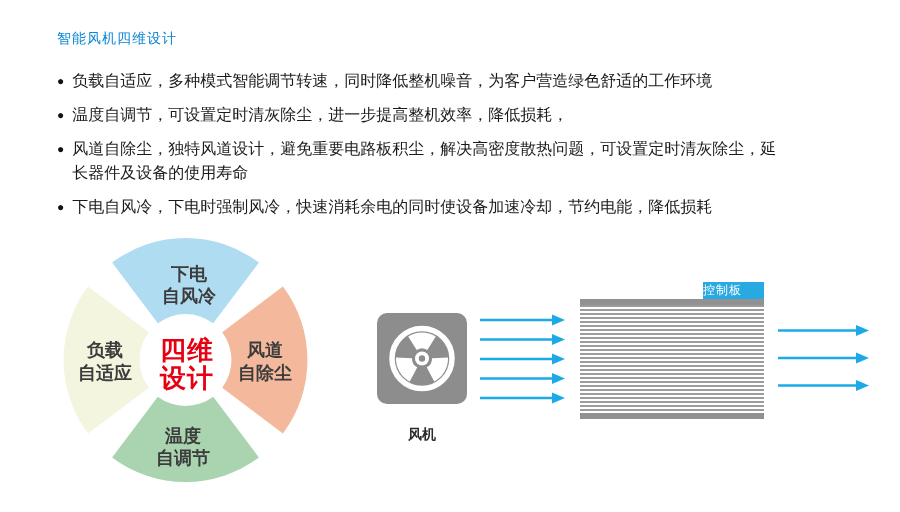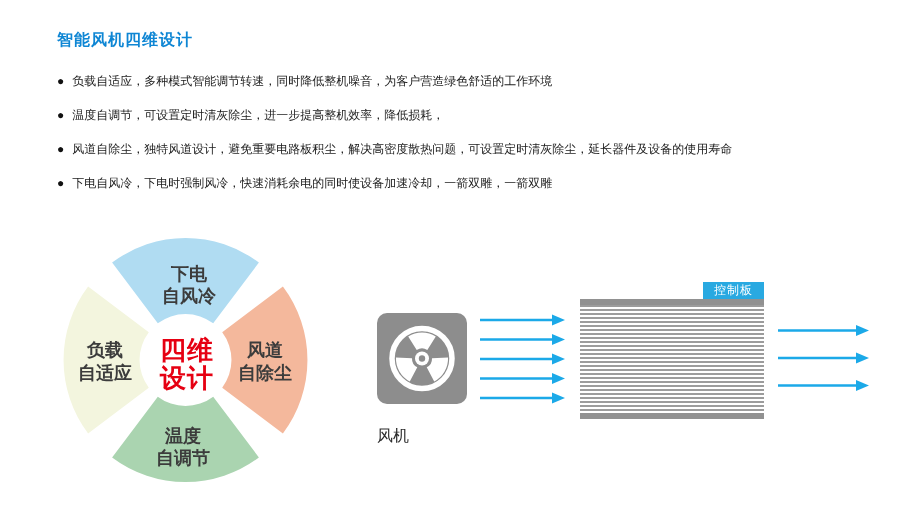--- a/index.html
+++ b/index.html
@@ -6,29 +6,29 @@
   body{
     width:900px;height:512px;background:#ffffff;overflow:hidden;
     font-family:"Liberation Sans","DejaVu Sans",sans-serif;
     position:relative;
   }
   .page{position:absolute;inset:0;width:900px;height:512px;}
 
   
   .title{
     position:absolute;left:57px;top:30px;margin:0;
-    font-size:16px;font-weight:bold;color:var(--accent,#0e86d4);
+    font-size:14px;font-weight:normal;color:var(--accent,#0e86d4);
     letter-spacing:1px;
   }
 
   
   .bullets{position:absolute;left:57px;top:69px;width:732px;}
   .bullet{display:flex;align-items:flex-start;margin-bottom:10px;}
   .dot{font-size:12px;line-height:24px;margin-right:8px;color:#111;flex:0 0 auto;}
-  .btext{font-size:12px;line-height:24px;color:#1b1b1b;}
+  .btext{font-size:16px;line-height:24px;color:#1b1b1b;}
 
   
   .flower{position:absolute;left:63px;top:238px;}
   .petal-top{fill:var(--petal-top,#b0dcf2);}
   .petal-right{fill:var(--petal-right,#f4b89c);}
   .petal-bottom{fill:var(--petal-bottom,#aad4b0);}
   .petal-left{fill:var(--petal-left,#f3f5de);}
   .petal-label{fill:#3c3c3c;font-size:18px;font-weight:600;text-anchor:middle;}
   .center-label{fill:var(--red,#e60012);font-size:26px;font-weight:bold;text-anchor:middle;letter-spacing:1px;}
 
@@ -48,25 +48,25 @@
   .heatsink{
     position:absolute;left:580px;top:299px;width:184px;height:120px;
     box-sizing:border-box;
     border-top:6px solid var(--hs,#919191);
     border-bottom:6px solid var(--hs,#919191);
     background:repeating-linear-gradient(to bottom,var(--fin,#9c9c9c) 0 2px,#ffffff 2px 4px);
   }
   .ctrl-tab{
     position:absolute;left:703px;top:282px;width:61px;height:17px;
     background:var(--tab,#29a9e1);color:#ffffff;font-size:12px;line-height:17px;
-    text-align:center;letter-spacing:1px;
+    text-align:left;letter-spacing:1px;
   }
 
   
-  .glabel{position:absolute;font-size:16px;color:#2b2b2b;}
+  .glabel{position:absolute;font-size:14px;color:#2b2b2b;text-align:center;font-weight:bold;}
   .fan-label{left:377px;top:426px;width:90px;}
   .hs-label{left:580px;top:426px;width:184px;}
 </style>
 </head>
 <body>
 
 <div class="page">
 
   <h1 class="title">智能风机四维设计</h1>
 
@@ -78,21 +78,21 @@
     <div class="bullet">
       <span class="dot">●</span>
       <span class="btext">温度自调节，可设置定时清灰除尘，进一步提高整机效率，降低损耗，</span>
     </div>
     <div class="bullet">
       <span class="dot">●</span>
       <span class="btext">风道自除尘，独特风道设计，避免重要电路板积尘，解决高密度散热问题，可设置定时清灰除尘，延长器件及设备的使用寿命</span>
     </div>
     <div class="bullet">
       <span class="dot">●</span>
-      <span class="btext">下电自风冷，下电时强制风冷，快速消耗余电的同时使设备加速冷却，一箭双雕，一箭双雕</span>
+      <span class="btext">下电自风冷，下电时强制风冷，快速消耗余电的同时使设备加速冷却，节约电能，降低损耗</span>
     </div>
   </div>
 
   <svg class="flower" width="245" height="244" viewBox="0 0 245 244">
     <path class="petal-top" d="M 94.8,85.3 L 49.1,24.6 A 122,122 0 0 1 195.9,24.6 L 150.2,85.3 A 46,46 0 0 0 94.8,85.3 Z"></path>
     <path class="petal-right" d="M 94.8,85.3 L 49.1,24.6 A 122,122 0 0 1 195.9,24.6 L 150.2,85.3 A 46,46 0 0 0 94.8,85.3 Z" transform="rotate(90 122.5 122)"></path>
     <path class="petal-bottom" d="M 94.8,85.3 L 49.1,24.6 A 122,122 0 0 1 195.9,24.6 L 150.2,85.3 A 46,46 0 0 0 94.8,85.3 Z" transform="rotate(180 122.5 122)"></path>
     <path class="petal-left" d="M 94.8,85.3 L 49.1,24.6 A 122,122 0 0 1 195.9,24.6 L 150.2,85.3 A 46,46 0 0 0 94.8,85.3 Z" transform="rotate(270 122.5 122)"></path>
 
     <text class="petal-label" x="126" y="42">下电</text>

